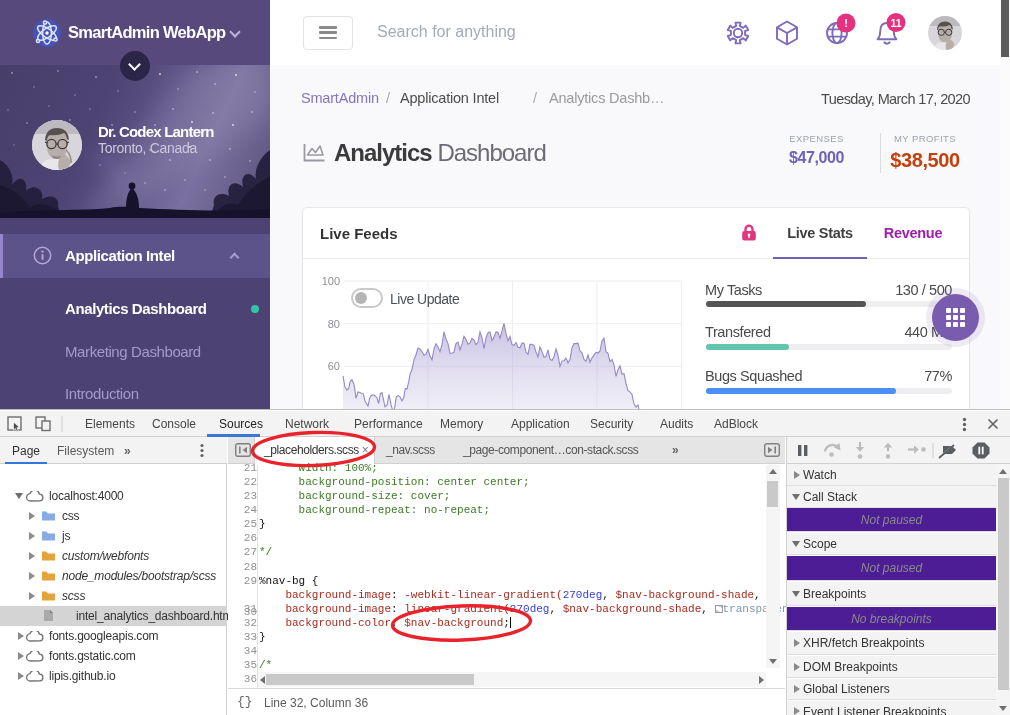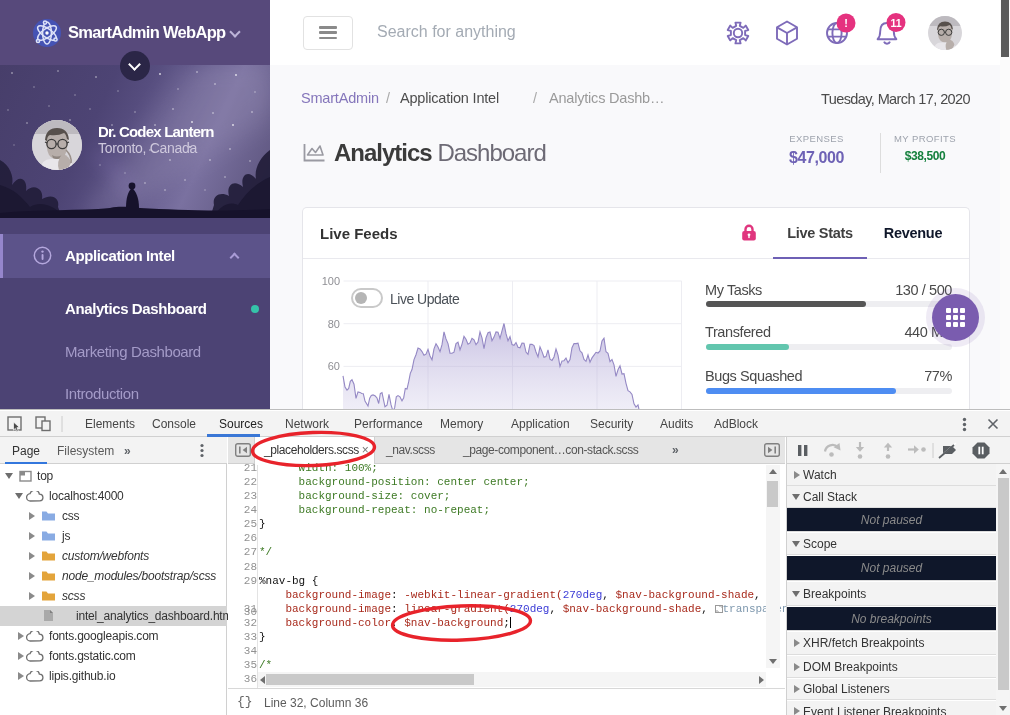--- a/index.html
+++ b/index.html
@@ -51,29 +51,29 @@
 #crumb .c3 { position:absolute; left:279px; color:#9a9a9a; }
 #dateline { position:absolute; left:270px; top:91px; width:700px; text-align:right; font-size:14.5px; letter-spacing:-0.6px; color:#4b4b4b; }
 
 
 #ptitle { position:absolute; left:334px; top:139px; font-size:24px; letter-spacing:-1px; color:#6d6a75; }
 #ptitle b { color:#3b3b3b; font-weight:700; }
 #stats-exp { position:absolute; left:750px; top:133px; width:133px; text-align:center; }
 #stats-prof { position:absolute; left:880px; top:133px; width:90px; text-align:center; }
 .slabel { font-size:9.5px; color:#9ea3ad; letter-spacing:.4px; }
 .sval-p { font-size:16px; font-weight:700; color:#6e62b5; margin-top:5px; letter-spacing:-0.4px; }
-.sval-r { font-size:12px; font-weight:700; color:#15803d; margin-top:5px; letter-spacing:-0.4px; }
+.sval-r { font-size:20px; font-weight:700; color:#c2410c; margin-top:5px; letter-spacing:-0.4px; }
 #stat-div { position:absolute; left:880px; top:133px; width:1px; height:40px; background:#ddd; }
 
 
 #card { position:absolute; left:302px; top:207px; width:668px; height:202px; background:#fff; border:1px solid #e5e5ea; border-radius:5px 5px 0 0; border-bottom:none; }
 #card-h { position:absolute; left:0; top:0; width:666px; height:51px; border-bottom:1px solid #e9e9ee; }
 #cf-title { position:absolute; left:17px; top:17px; font-size:15px; font-weight:700; color:#333; }
 #tab-live { position:absolute; left:470px; top:0; width:94px; height:51px; line-height:51px; text-align:center; font-size:14.5px; letter-spacing:-0.3px; font-weight:700; color:#3f3f3f; border-bottom:2px solid #6e60b5; }
-#tab-rev { position:absolute; left:575px; top:0; width:70px; height:51px; line-height:51px; text-align:center; font-size:14.5px; letter-spacing:-0.3px; font-weight:700; color:#0f172a; }
+#tab-rev { position:absolute; left:575px; top:0; width:70px; height:51px; line-height:51px; text-align:center; font-size:14.5px; letter-spacing:-0.3px; font-weight:700; color:#a21caf; }
 
 
 .srow { position:absolute; font-size:14.5px; letter-spacing:-0.4px; color:#4a4a4a; }
 .bar { position:absolute; width:246px; height:6px; border-radius:3px; background:#eeeef1; }
 .bar i { position:absolute; display:block; left:0; top:0; height:6px; border-radius:3px; }
 
 
 #fab { position:absolute; left:932px; top:294px; width:47px; height:47px; border-radius:50%; background:#7a5caf; box-shadow:0 0 0 6px rgba(122,92,175,.12); z-index:9; }
 #fab .grid { position:absolute; left:14px; top:14px; width:19px; height:19px; }
 #fab .grid b { float:left; width:5px; height:5px; margin:0 2px 2px 0; background:#fff; border-radius:1px; }
@@ -107,21 +107,21 @@
 .cm-c { color:#3d7a24; } 
 .cm-p { color:#a82a1c; } 
 .cm-n { color:#3b3bd6; } 
 #gutline { position:absolute; left:29px; top:28px; width:1px; height:251px; background:#e3e3e3; }
 
 
 #dt-right { position:absolute; left:786px; top:27px; width:224px; height:279px; background:#fff; border-left:1px solid #d0d0d0; }
 #dbg-bar { position:absolute; left:0; top:0; width:224px; height:27px; background:#f3f3f3; border-bottom:1px solid #d0d0d0; }
 .sec { position:absolute; left:0; width:209px; height:22px; line-height:22px; background:#f3f3f3; border-bottom:1px solid #ddd; color:#333; }
 .sec .lbl { margin-left:16px; }
-.ph { position:absolute; left:0; width:209px; text-align:center; font-style:italic; color:#8a8a8a; background:#0f172a; border-bottom:1px solid #ddd; }
+.ph { position:absolute; left:0; width:209px; text-align:center; font-style:italic; color:#8a8a8a; background:#4c1d95; border-bottom:1px solid #ddd; }
 </style>
 </head>
 <body>
 
 <div id="app">
   <div id="topbar">
     <div id="hamburger">
         <div class="bars">
           <span></span>
           <span></span>
@@ -438,28 +438,20 @@
       <span style="position:absolute; left:12px; top:7px; color:#333;">Page</span>
       <span style="position:absolute; left:57px; top:7px; color:#5a5a5a;">Filesystem</span>
       <span style="position:absolute; left:124px; top:7px; color:#5f6368; font-weight:700;">»</span>
       <svg style="position:absolute; left:200px; top:6px;" width="4" height="15">
           <circle cx="2" cy="2.5" r="1.6" fill="#5f6368"></circle>
           <circle cx="2" cy="7.5" r="1.6" fill="#5f6368"></circle>
           <circle cx="2" cy="12.5" r="1.6" fill="#5f6368"></circle>
         </svg>
       <div style="position:absolute; left:5px; top:25px; width:42px; height:2px; background:#3377dd;"></div>
     </div>
-    <div class="tree-row" style="top:29px;">
-        <span class="tri open" style="left:5px; top:7px;"></span>
-      <svg style="position:absolute;left:19px;top:4px" width="13" height="12">
-          <rect x="1" y="1.5" width="11" height="9.5" fill="#fff" stroke="#8a8a8a" stroke-width="1.4"></rect>
-          <rect x="1" y="1.5" width="5" height="4" fill="#8a8a8a"></rect>
-        </svg>
-      <span style="position:absolute; left:37px;">top</span>
-      </div>
     <div class="tree-row" style="top:49px;">
         <span class="tri open" style="left:15px; top:7px;"></span>
       <svg style="position:absolute;left:26px;top:5px" width="18" height="11" viewBox="0 0 18 11">
           <path d="M4.5,10 a3.7,3.7 0 0 1 -0.4,-7.4 a4.8,4.8 0 0 1 9.3,0.6 a3.2,3.2 0 0 1 0.4,6.6 z" fill="none" stroke="#707070" stroke-width="1.3"></path>
         </svg>
       <span style="position:absolute; left:49px;">localhost:4000</span>
       </div>
     <div class="tree-row" style="top:69px;">
         <span class="tri closed" style="left:29px; top:6px;"></span>
       <svg style="position:absolute;left:41px;top:4px" width="15" height="12">

